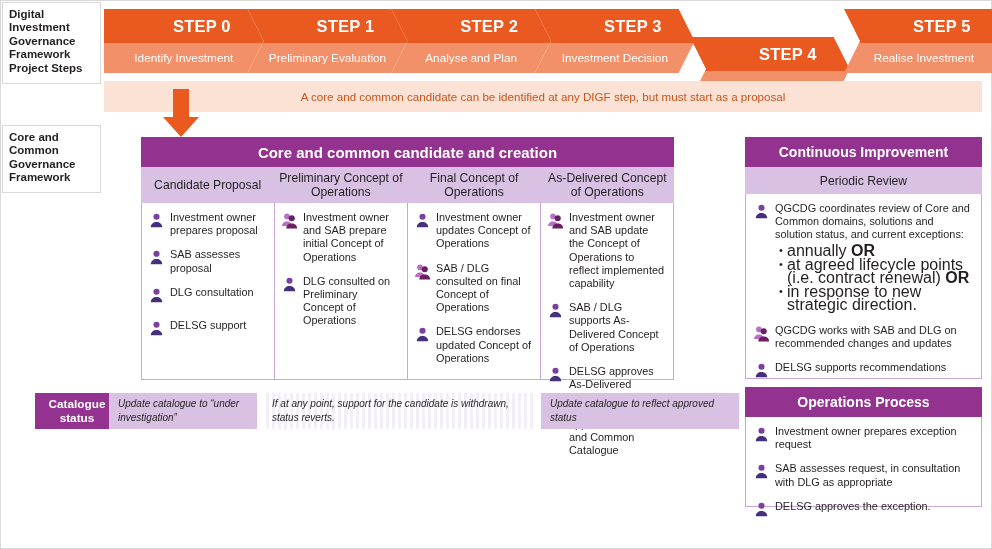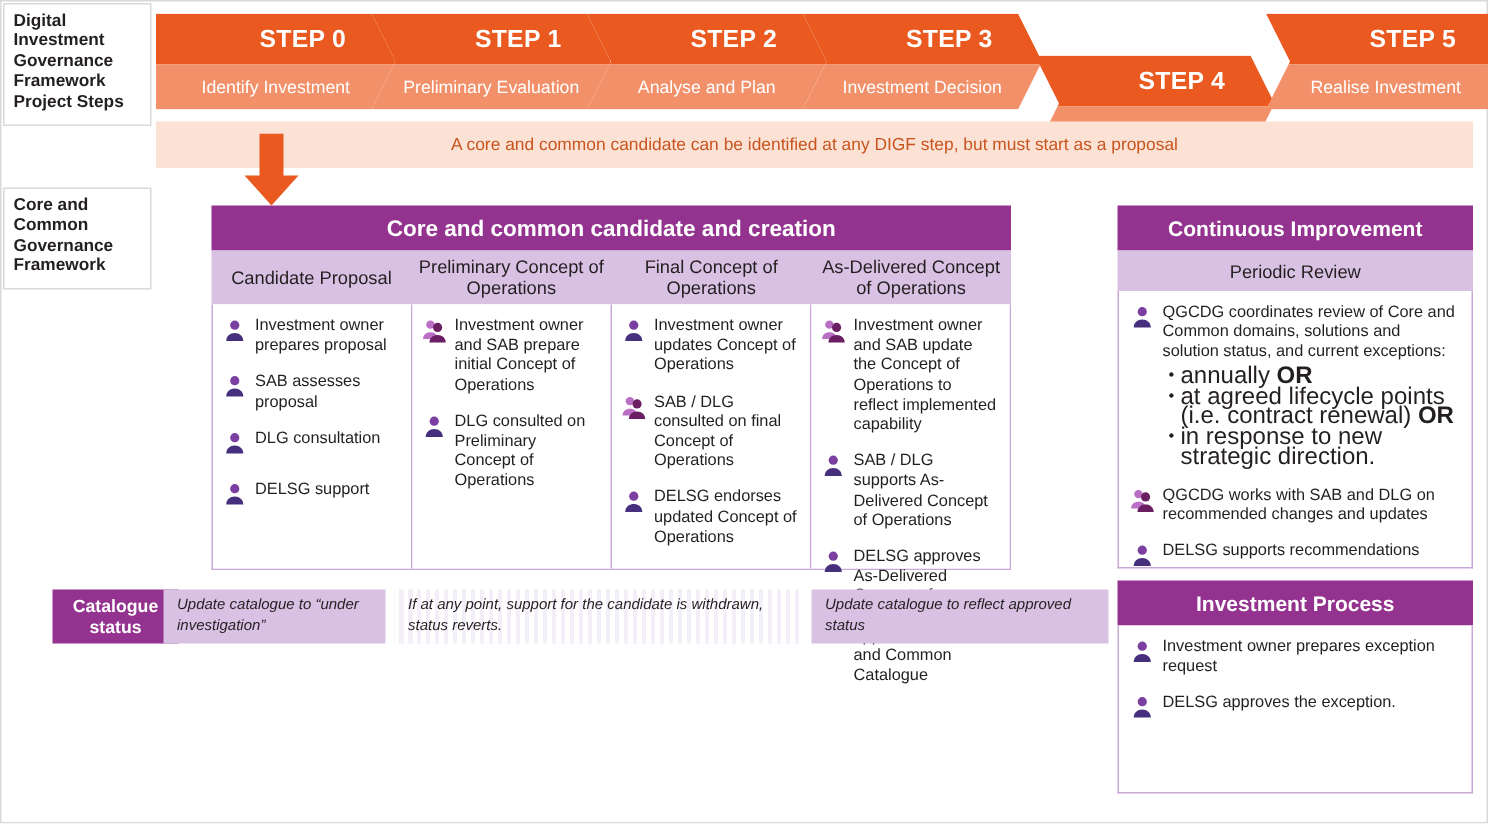--- a/index.html
+++ b/index.html
@@ -113,21 +113,21 @@
     height:27px;background:#d9c1e4;
     display:flex;align-items:center;justify-content:center;
     font-size:12.2px;color:#231f20;
   }
   .rbody{
     background:#fff;border:1px solid #c9a8d8;border-top:none;
     padding:8px 7px 6px 7px;height:185px;box-sizing:border-box;
   }
   .rbody2{
     background:#fff;border:1px solid #c9a8d8;border-top:none;
-    padding:8px 7px 6px 7px;height:112px;box-sizing:border-box;
+    padding:8px 7px 6px 7px;height:90px;box-sizing:border-box;
   }
   .sublist{margin:2px 0 0 0;padding:0;list-style:none;}
   .sublist li{display:flex;align-items:flex-start;margin-bottom:1px;}
   .sublist li .dot{flex:0 0 auto;width:12px;text-align:center;font-size:11px;line-height:13.2px;}
   .sublist li .stxt{font-size:16px;line-height:13.2px;}
   b.or{font-weight:bold;}
 
   
   .catlabel{
     left:14px;top:392px;width:84px;height:36px;background:#93338f;
@@ -368,36 +368,43 @@
                 <path d="M3.3 18c0-3.8 3-6.2 6.7-6.2s6.7 2.4 6.7 6.2z" fill="#46307e"></path>
               </svg></span>
             <span class="txt">DELSG supports recommendations</span>
           </li>
         </ul>
       </div>
   </div>
 
   <div class="abs rpanel2">
     <div class="rhdr">
-      <span>Investment Process</span>
+      <span>Operations Process</span>
     </div>
     <div class="rbody2" id="ep-body">
         <ul class="bullets">
           <li>
             <span class="icon"><svg width="17" height="17" viewBox="0 0 20 20">
                 <circle cx="10" cy="5.6" r="3.6" fill="#7a3fa0"></circle>
                 <path d="M3.3 18c0-3.8 3-6.2 6.7-6.2s6.7 2.4 6.7 6.2z" fill="#46307e"></path>
               </svg></span>
             <span class="txt">Investment owner prepares exception request</span>
           </li>
           <li>
             <span class="icon"><svg width="17" height="17" viewBox="0 0 20 20">
                 <circle cx="10" cy="5.6" r="3.6" fill="#7a3fa0"></circle>
                 <path d="M3.3 18c0-3.8 3-6.2 6.7-6.2s6.7 2.4 6.7 6.2z" fill="#46307e"></path>
               </svg></span>
+            <span class="txt">SAB assesses request, in consultation with DLG as appropriate</span>
+          </li>
+          <li>
+            <span class="icon"><svg width="17" height="17" viewBox="0 0 20 20">
+                <circle cx="10" cy="5.6" r="3.6" fill="#7a3fa0"></circle>
+                <path d="M3.3 18c0-3.8 3-6.2 6.7-6.2s6.7 2.4 6.7 6.2z" fill="#46307e"></path>
+              </svg></span>
             <span class="txt">DELSG approves the exception.</span>
           </li>
         </ul>
       </div>
   </div>
 
   <div class="abs catlabel">
     <span>Catalogue status</span>
   </div>
   <div class="abs catcell cat1">

